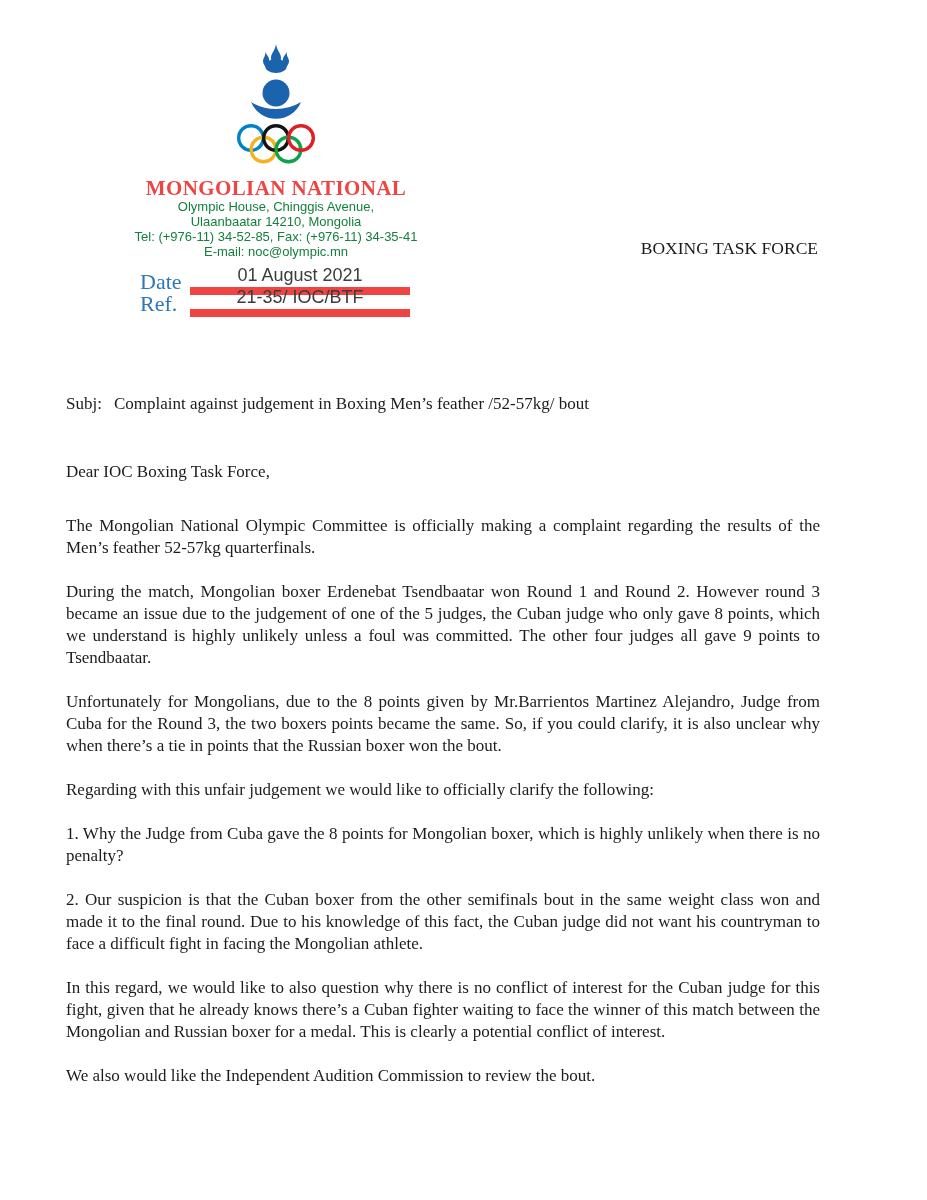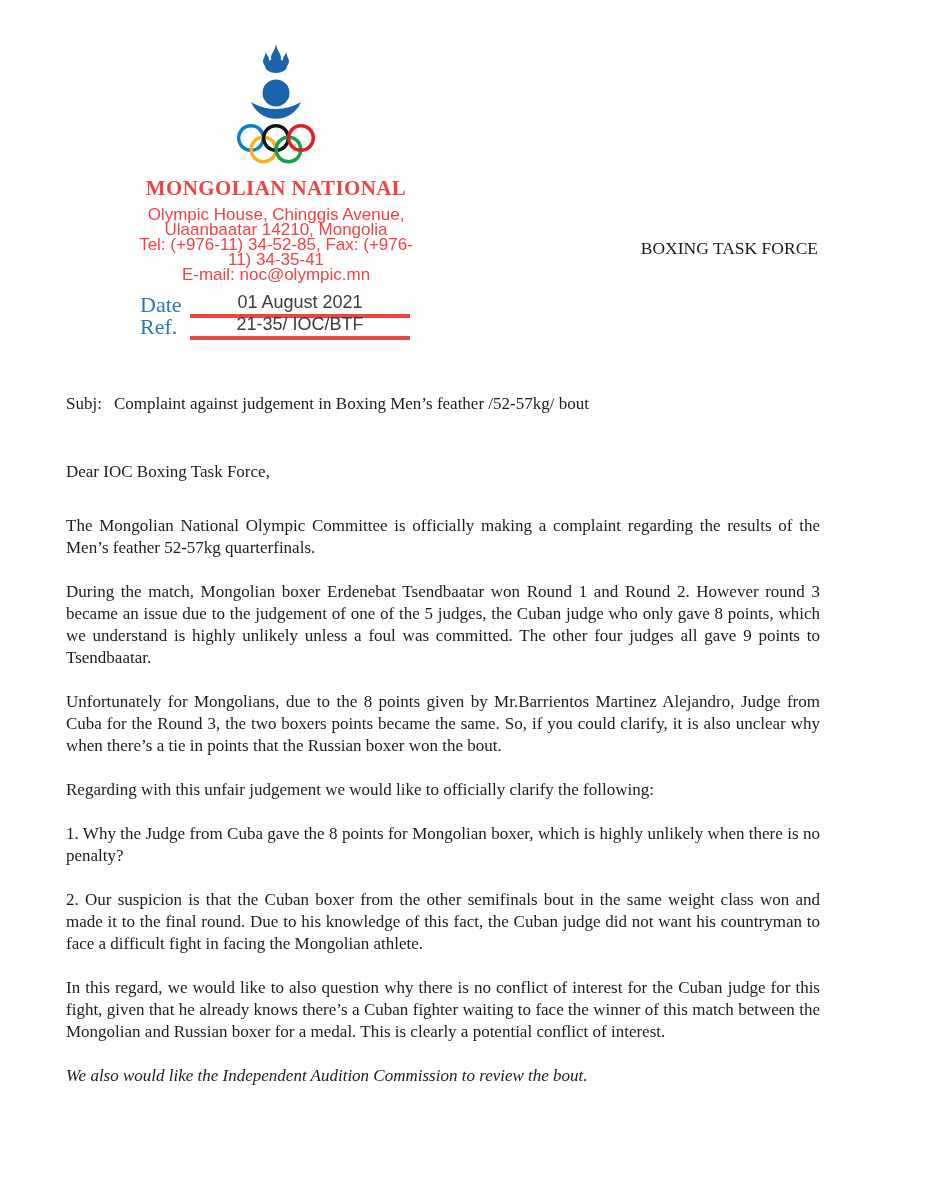--- a/index.html
+++ b/index.html
@@ -26,46 +26,45 @@
   .org-name {
     margin-top: 12px;
     font-family: "Liberation Serif", serif;
     font-weight: bold;
     font-size: 21px;
     line-height: 21px;
     letter-spacing: 0.4px;
     color: #ef4444;
   }
   .org-address {
-    margin-top: 8px;
     font-family: "Liberation Sans", sans-serif;
-    font-size: 17px;
+    font-size: 13px;
     line-height: 15px;
-    color: #ef4444;
+    color: #15803d;
   }
   .dateref {
     margin: 14px 0 0 10px;
     width: 270px;
     text-align: left;
   }
   .dr-row { display: flex; align-items: flex-end; height: 22px; }
   .dr-label {
     font-family: "Liberation Serif", serif;
     font-size: 22px;
     color: #2e76b8;
     width: 50px;
     flex: none;
   }
   .dr-value {
     flex: 1;
     text-align: center;
     font-family: "Liberation Sans", sans-serif;
     font-size: 18px;
     color: #3c3c3c;
-    border-bottom: 4px solid #ef4444;
+    border-bottom: 8px solid #ef4444;
     padding-bottom: 1px;
     white-space: nowrap;
   }
 
   
   .recipient {
     position: absolute;
     top: 237px;
     right: 109px;
     text-align: right;
@@ -87,21 +86,21 @@
     line-height: 22px;
     color: #1c1c1c;
   }
   .subject { margin-bottom: 46px; }
   .subject .subject-label { margin-right: 12px; text-align: right; }
   .salutation { margin-bottom: 32px; }
   .letter-body p.para {
     margin: 0 0 22px 0;
     text-align: justify;
   }
-  .letter-body p.para:last-child { margin-bottom: 0; font-style: italic; }
+  .letter-body p.para:last-child { margin-bottom: 0; }
 </style>
 </head>
 <body>
 
 <div class="page">
 
   <div class="letterhead-left">
 
     <svg class="logo" width="110" height="124" viewBox="0 0 110 124" aria-hidden="true">
 

